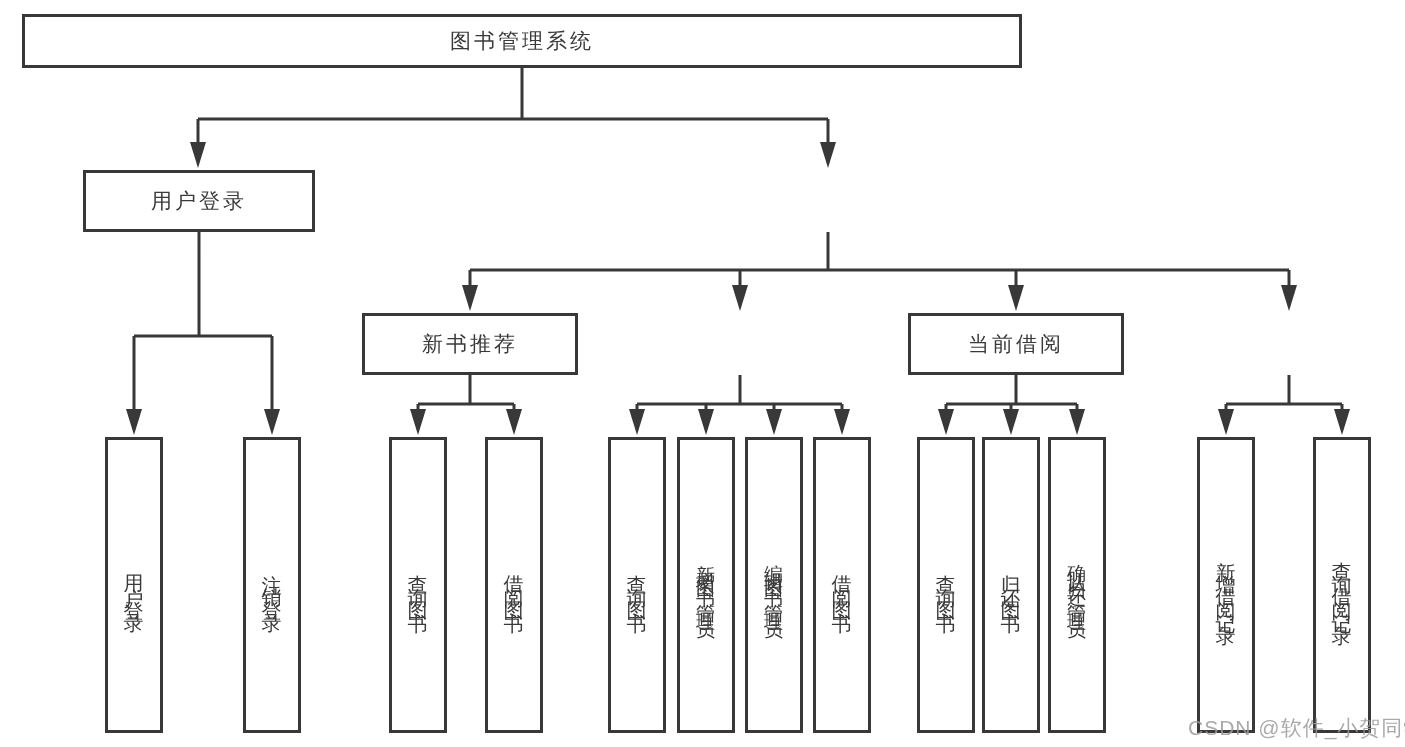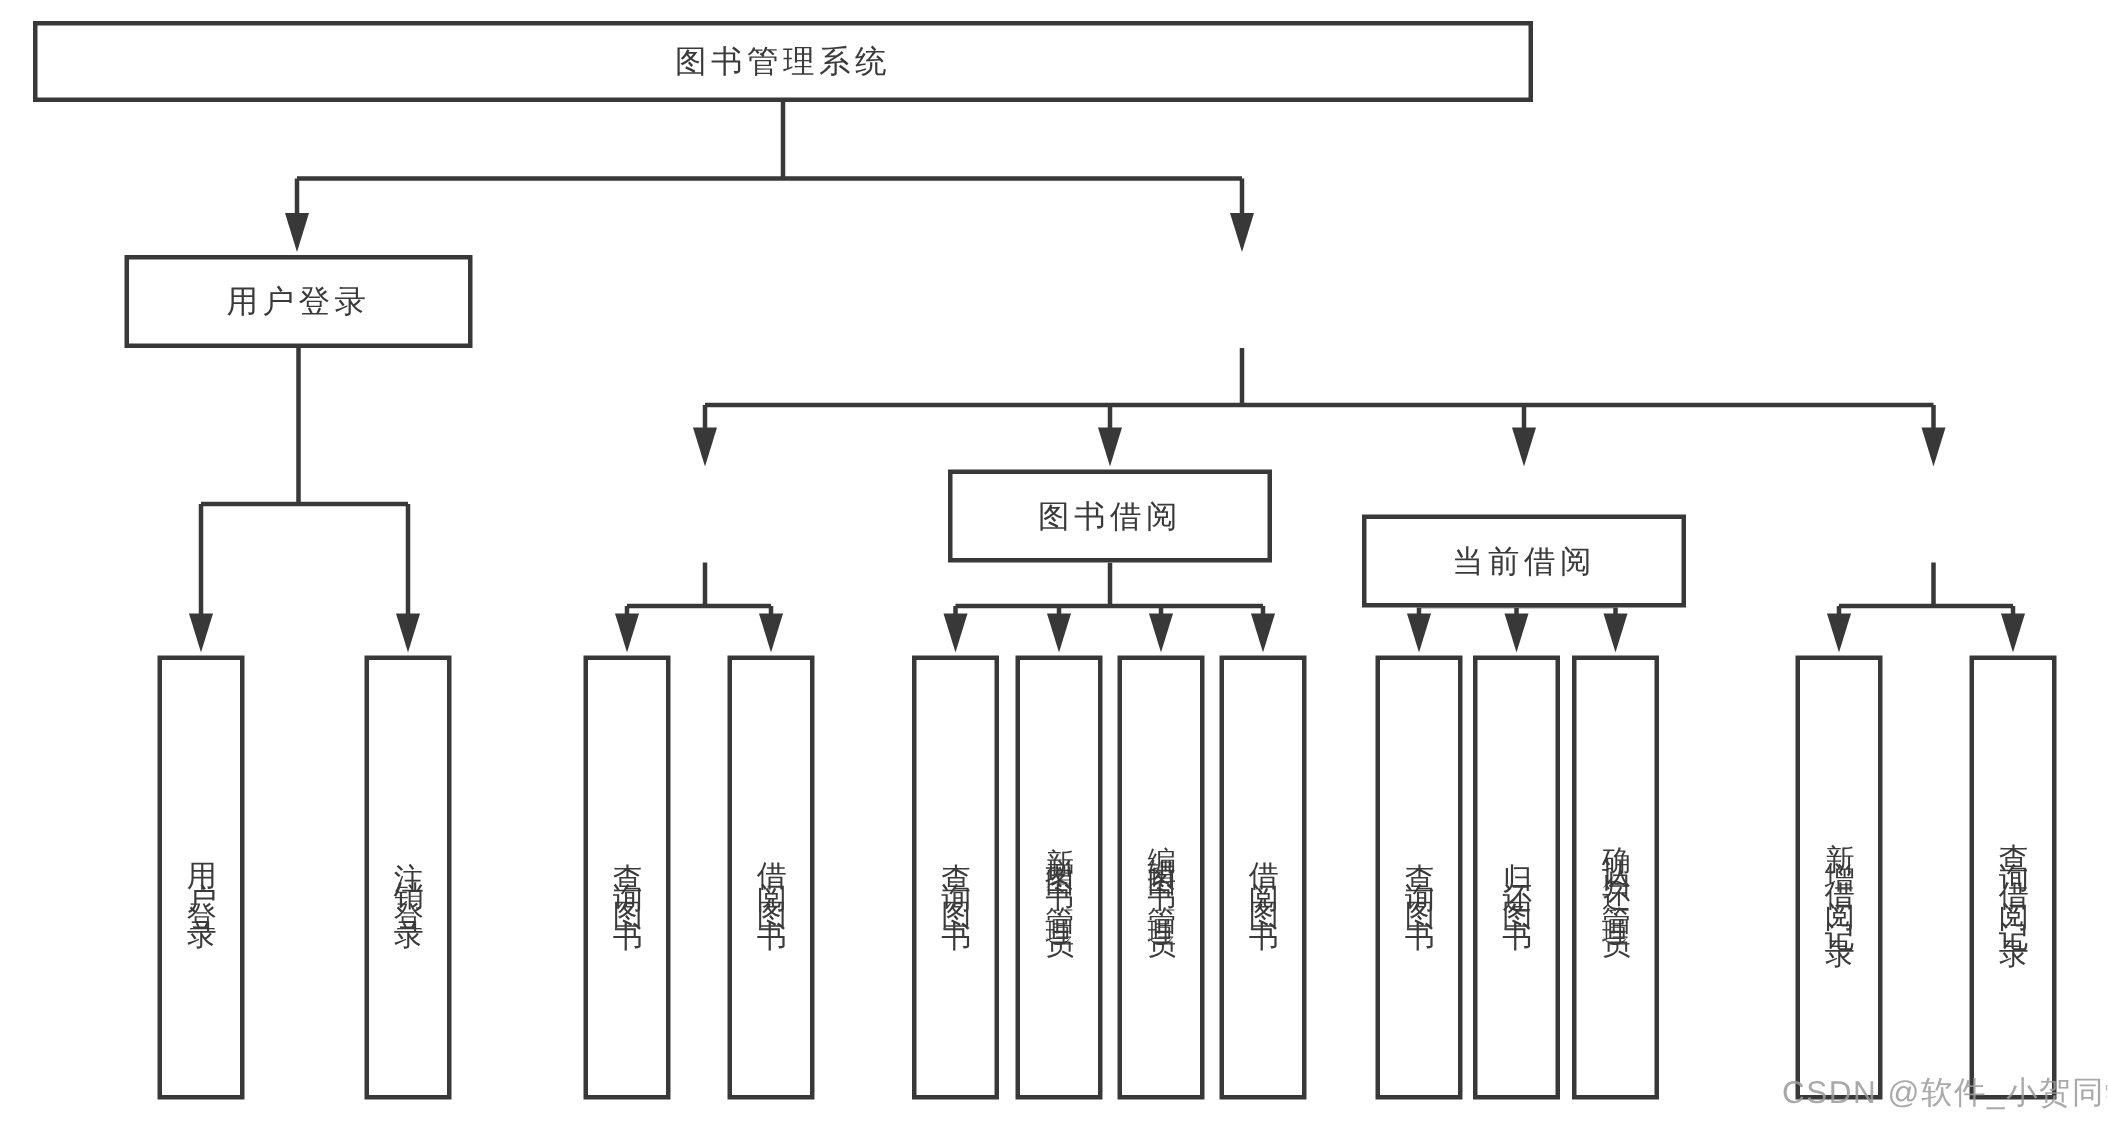--- a/index.html
+++ b/index.html
@@ -52,21 +52,21 @@
     opacity: 0.85;
     z-index: 5;
     white-space: nowrap;
   }
   
   #n-root            { left: 22px;   top: 14px;  width: 1000px; height: 54px; }
   #n-user-login      { left: 83px;   top: 170px; width: 232px;  height: 62px; }
   #n-book-mgmt       { left: 712px;  top: 170px; width: 232px;  height: 62px; }
   #n-new-book-rec    { left: 362px;  top: 313px; width: 216px;  height: 62px; }
   #n-book-borrow     { left: 632px;  top: 313px; width: 216px;  height: 62px; }
-  #n-current-borrow  { left: 908px;  top: 313px; width: 216px;  height: 62px; margin-top: 30px; }
+  #n-current-borrow  { left: 908px;  top: 313px; width: 216px;  height: 62px; }
   #n-borrow-records  { left: 1181px; top: 313px; width: 216px;  height: 62px; }
   .leaf { top: 437px; width: 58px; height: 296px; }
   #l-ul-login   { left: 105px; }
   #l-ul-logout  { left: 243px; }
   #l-nb-query   { left: 389px; }
   #l-nb-borrow  { left: 485px; }
   #l-bb-query   { left: 608px; }
   #l-bb-add     { left: 677px; }
   #l-bb-edit    { left: 745px; }
   #l-bb-borrow  { left: 813px; }
@@ -118,21 +118,21 @@
       <polygon points="1069,409 1085,409 1077,435"></polygon>
       <polygon points="1218,409 1234,409 1226,435"></polygon>
       <polygon points="1334,409 1350,409 1342,435"></polygon>
     </g>
   </svg>
 
   <div class="box" id="n-root">图书管理系统</div>
 
   <div class="box" id="n-user-login">用户登录</div>
 
-  <div class="box" id="n-book-borrow">图书借阅</div>
+  <div class="box" id="n-new-book-rec">新书推荐</div>
   <div class="box" id="n-current-borrow">当前借阅</div>
 
   <div class="box leaf" id="l-ul-login">
     <span>用户登录</span>
   </div>
   <div class="box leaf" id="l-ul-logout">
     <span>注销登录</span>
   </div>
 
   <div class="box leaf" id="l-nb-query">

